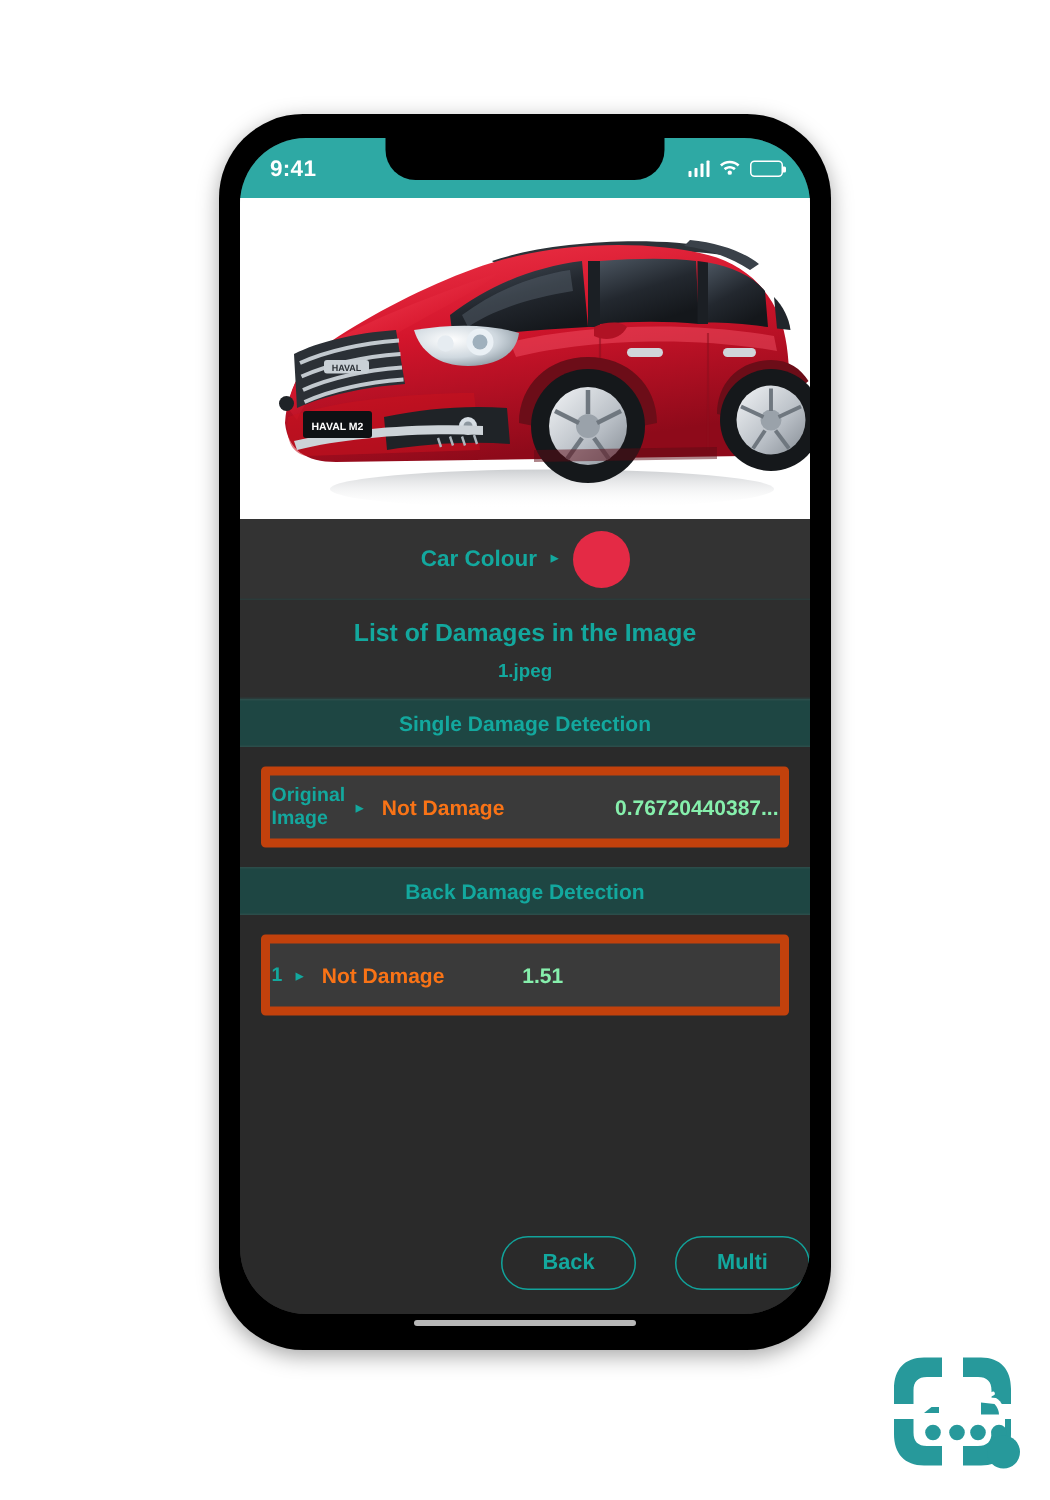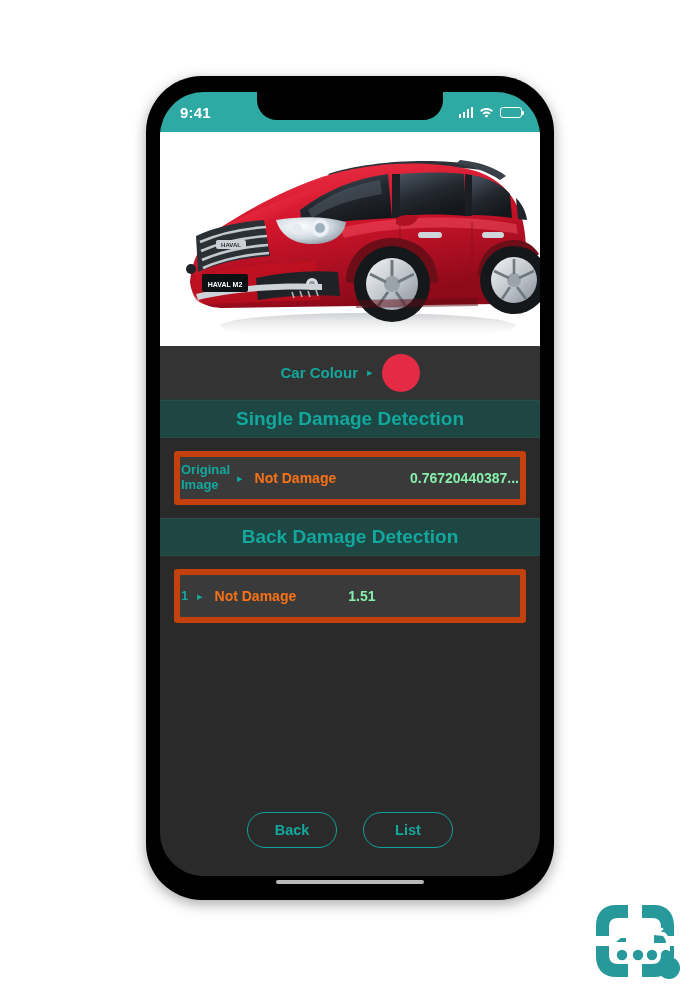--- a/index.html
+++ b/index.html
@@ -135,21 +135,21 @@
   }
   #list-title { color: #13a89e; font-size: 16.5px; font-weight: bold; }
   #file-name { color: #13a89e; font-size: 12.5px; font-weight: bold; margin-top: 8px; }
 
   
   .section-header {
     background: #1e4643;
     text-align: center;
     padding: 7px 0;
     color: #13a89e;
-    font-size: 19px;
+    font-size: 14px;
     font-weight: bold;
     border-top: 1px solid #2b4d4a;
     border-bottom: 1px solid #2b4d4a;
   }
 
   
   .result-card {
     margin: 13px 14px;
     border: 6px solid #c2410c;
     background: #3a3a3a;
@@ -178,23 +178,23 @@
     background: #2a2a2a;
     flex: 1;
     display: flex;
     flex-direction: column;
   }
   #spacer { flex: 1; }
 
   
   #footer-buttons {
     display: flex;
-    justify-content: center;
+    justify-content: flex-end;
     gap: 26px;
-    padding-bottom: 28px;
+    padding-bottom: 16px;
   }
   .pill-button {
     width: 90px;
     height: 36px;
     border: 1.6px solid #11a39b;
     border-radius: 20px;
     background: transparent;
     color: #13a89e;
     font-size: 14.5px;
     font-weight: bold;
@@ -400,20 +400,24 @@
       </div>
 
       <div id="car-colour-row">
         <span class="label-teal">Car Colour</span>
         <span class="arrow-glyph">▸</span>
         <span id="colour-swatch" style="background: rgb(228, 42, 69);"></span>
       </div>
 
       <div id="content-body">
 
+        <div id="list-title-block">
+          <div id="list-title">List of Damages in the Image</div>
+          <div id="file-name">1.jpeg</div>
+        </div>
 
         <div class="section-header">Single Damage Detection</div>
 
         <div class="result-card">
           <span class="rc-index">Original Image</span>
           <span class="rc-arrow">▸</span>
           <span class="rc-label">Not Damage</span>
           <span class="rc-score">0.76720440387...</span>
         </div>
 
@@ -423,21 +427,21 @@
           <span class="rc-index narrow">1</span>
           <span class="rc-arrow">▸</span>
           <span class="rc-label">Not Damage</span>
           <span class="rc-score multi">1.51</span>
         </div>
 
         <div id="spacer"></div>
 
         <div id="footer-buttons">
           <button class="pill-button">Back</button>
-          <button class="pill-button">List</button>
+          <button class="pill-button">Multi</button>
         </div>
       </div>
     </div>
   </div>
   <div id="home-indicator"></div>
 </div>
 
 <div id="brand-logo">
   <svg viewBox="0 0 98 92" aria-hidden="true">
     <g fill="#27999b">

